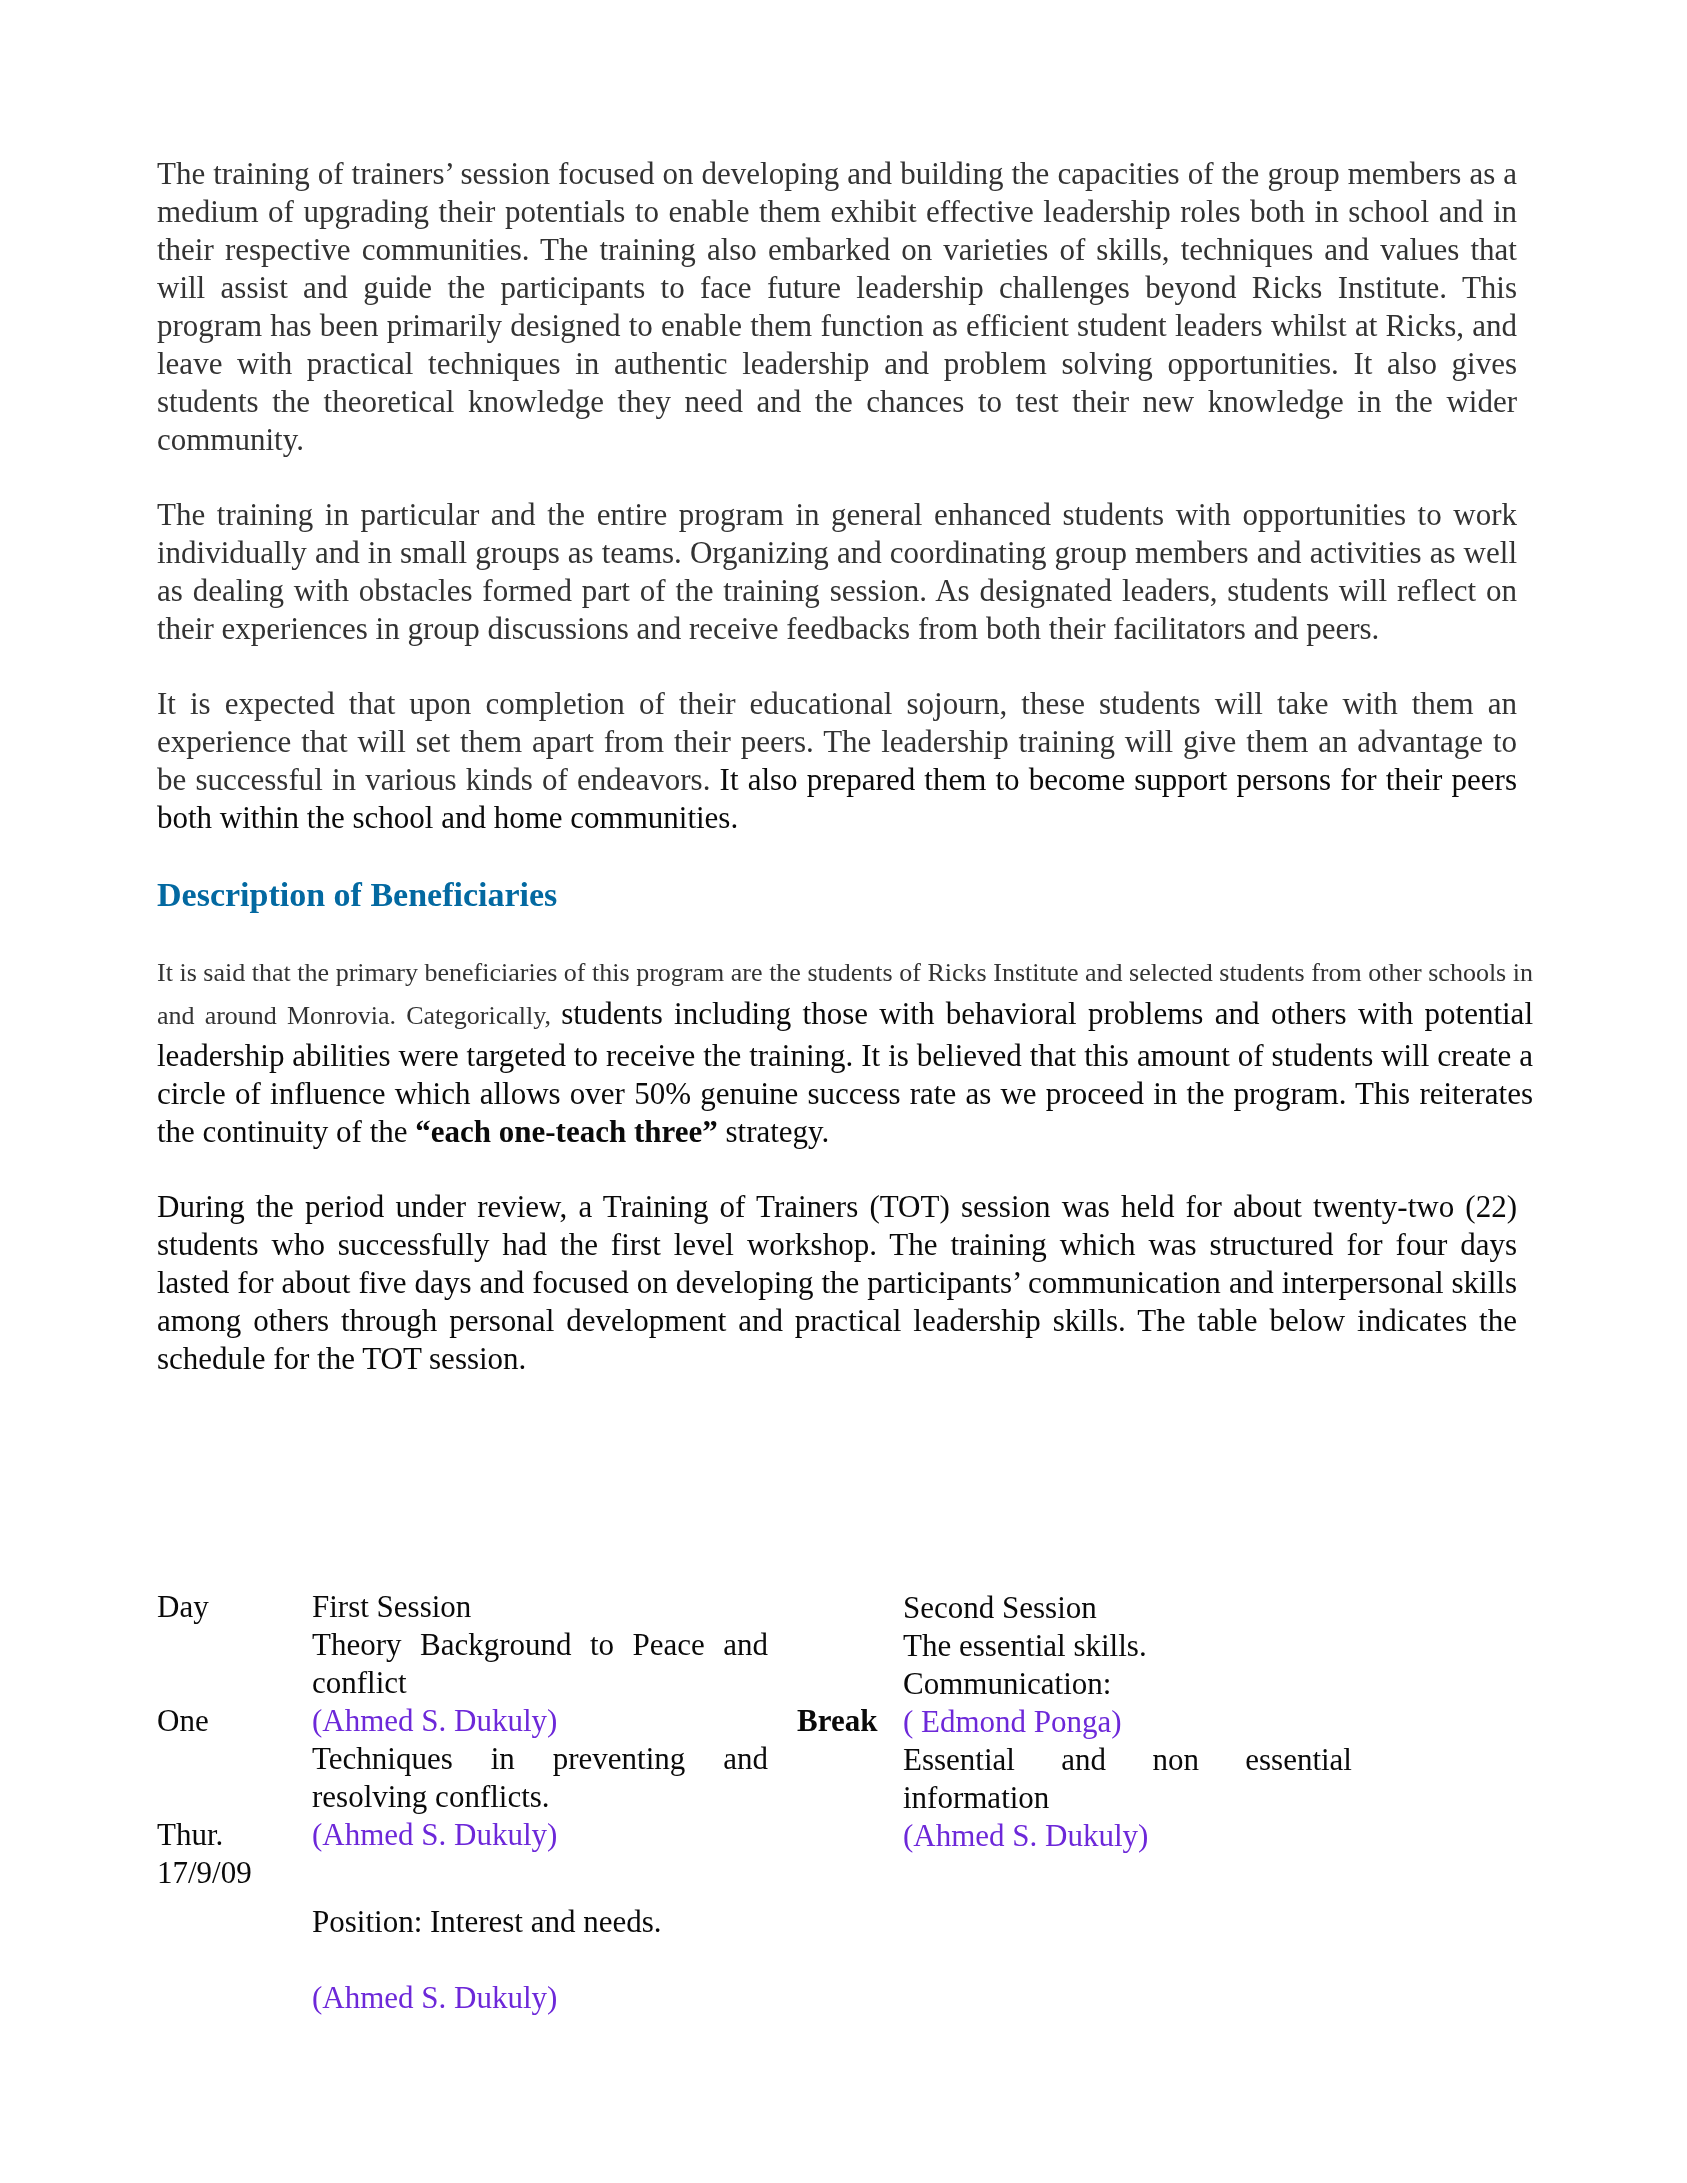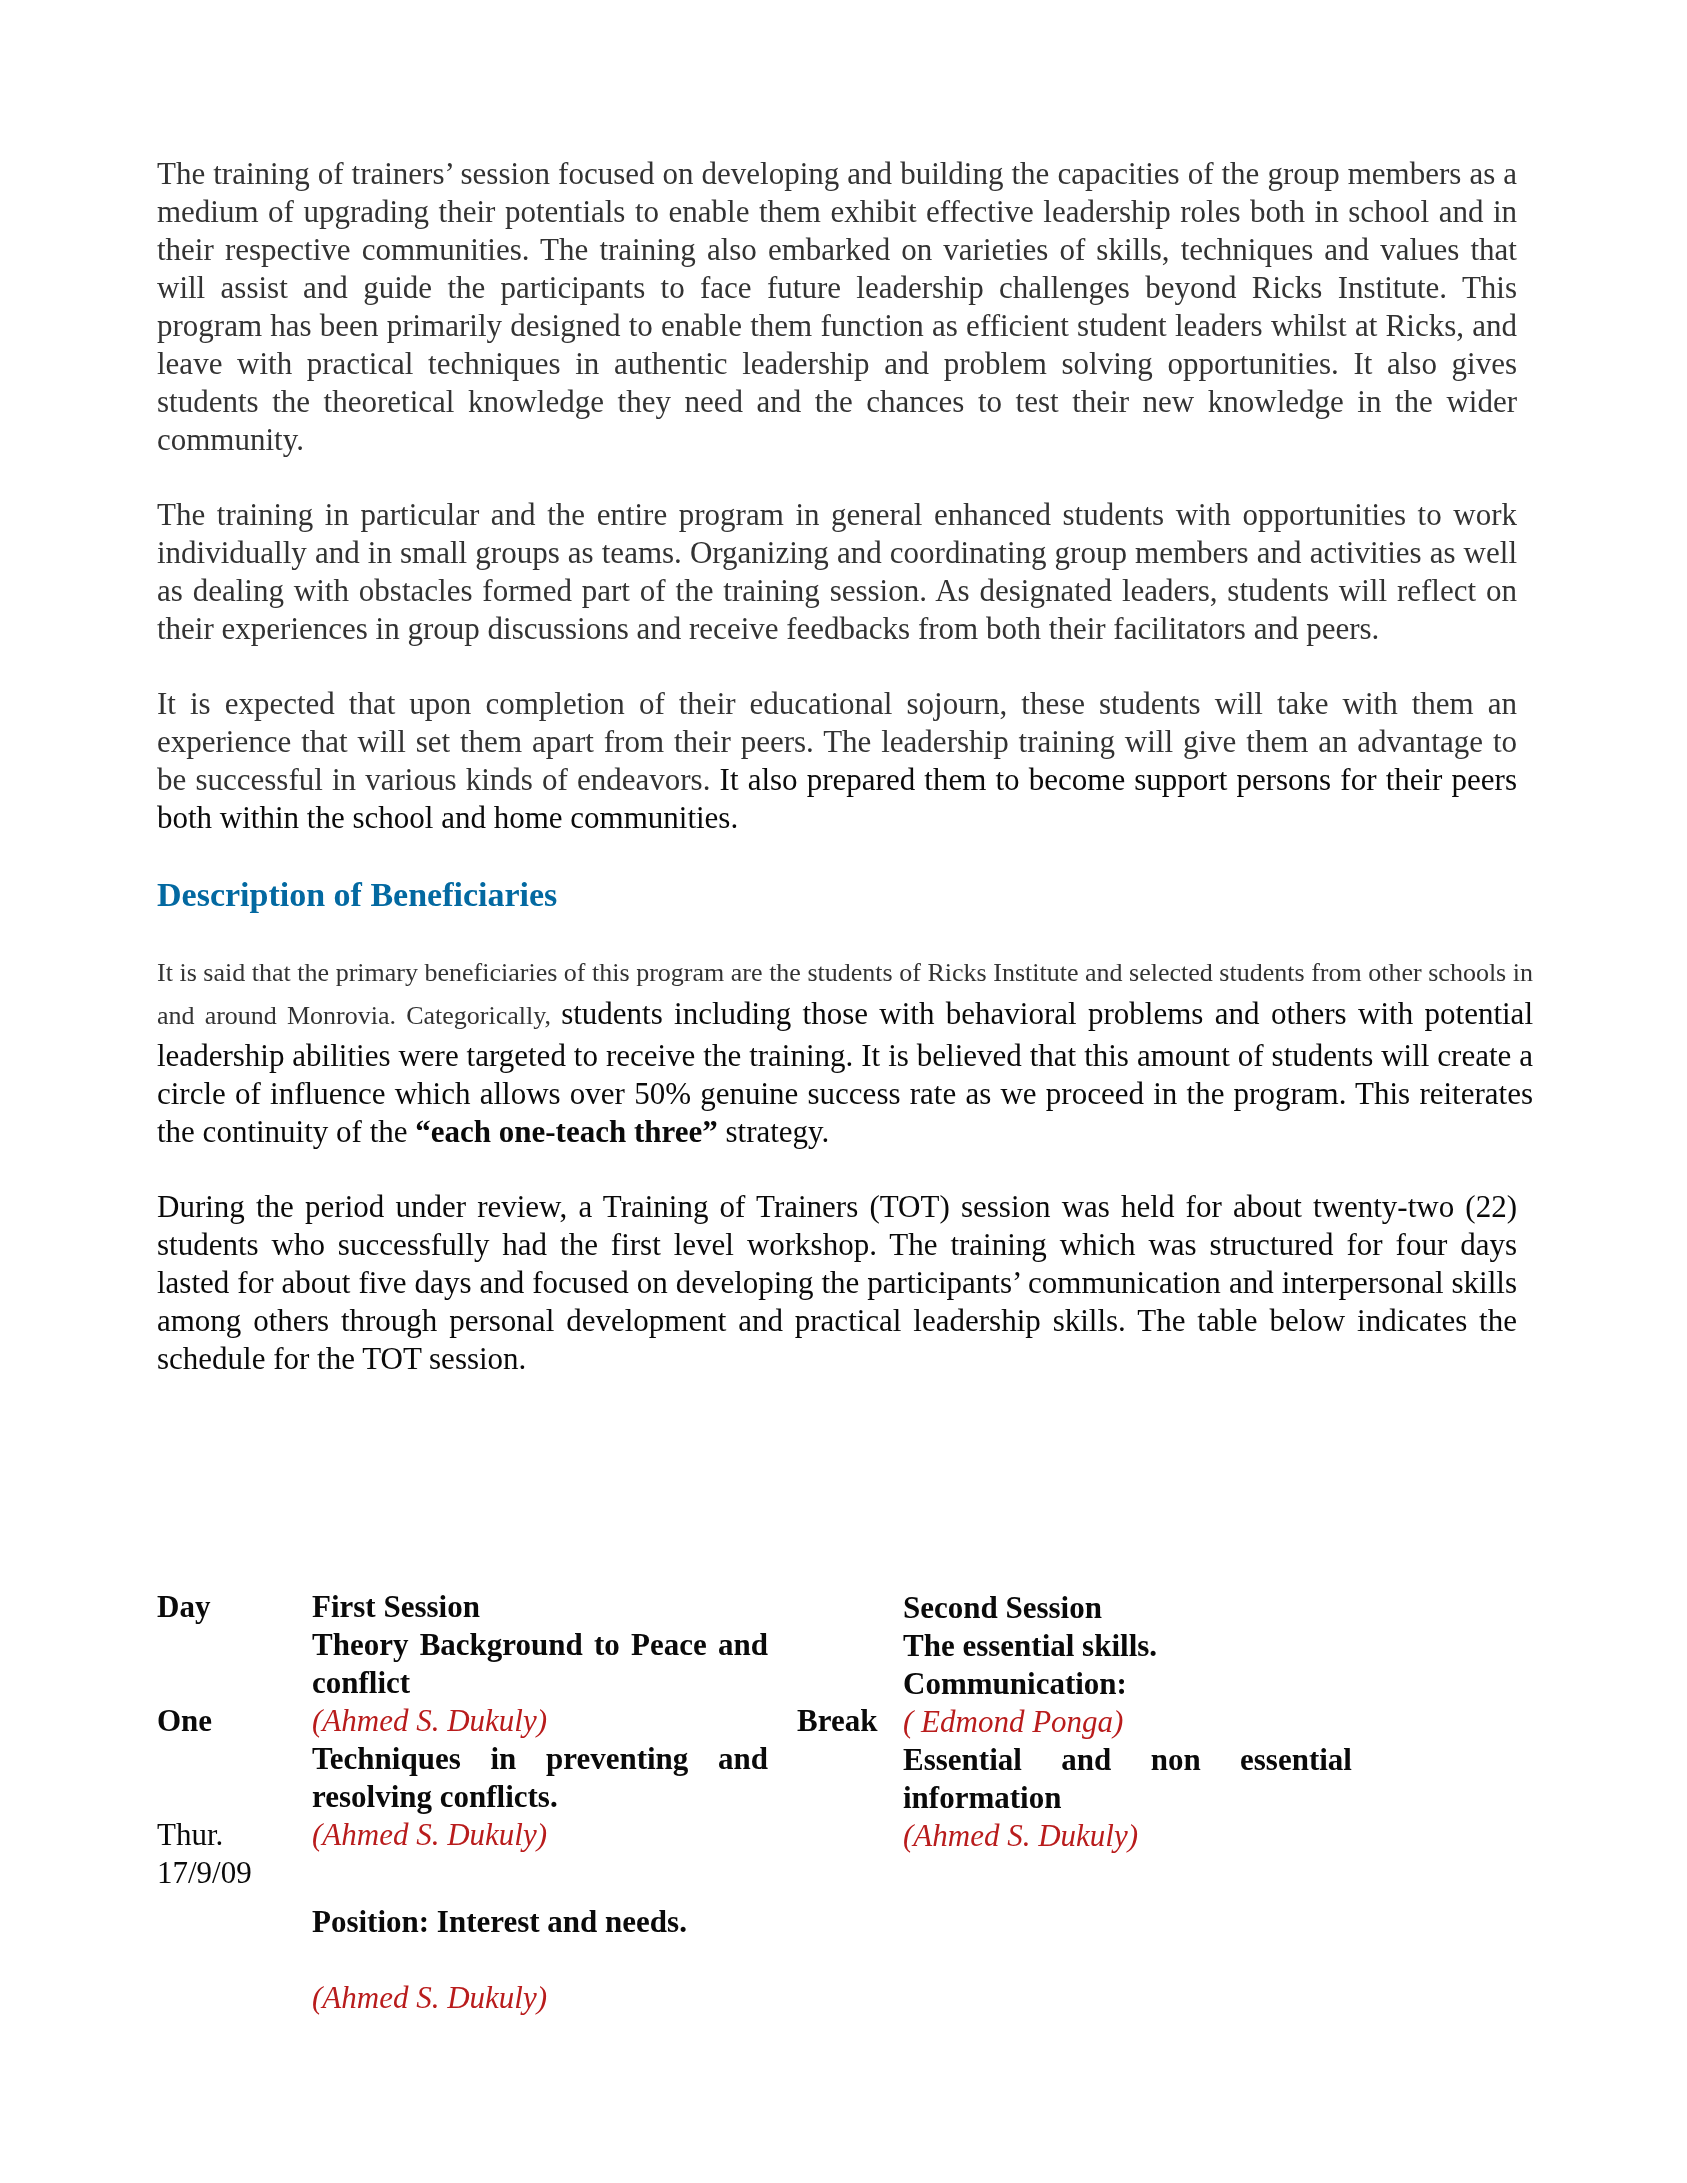--- a/index.html
+++ b/index.html
@@ -21,23 +21,23 @@
   .benef { font-size: 31px; line-height: 38px; text-align: justify; color: #0a0a0a; margin: 0 0 37px 0; }
   .benef .big { font-size: 26px; line-height: 43px; color: #333333; }
   .benef b { font-weight: bold; }
 
   
   .schedule { position: absolute; left: 157px; top: 1588px; width: 1236px; font-size: 31px; line-height: 38px; color: #0a0a0a; }
   .col-day { position: absolute; left: 0; top: 0; width: 132px; }
   .col-first { position: absolute; left: 147px; top: 0; width: 456px; margin-left: 8px; }
   .col-break { position: absolute; left: 600px; top: 114px; font-weight: bold; margin-left: 40px; }
   .col-second { position: absolute; left: 746px; top: 1px; width: 449px; }
-  .b { font-weight: bold; }
+  .b { font-weight: normal; }
   .just { text-align: justify; text-align-last: left; }
-  .presenter { font-style: italic; color: #b91c1c; }
+  .presenter { color: #6d28d9; }
   .gap { height: 49px; }
   .gap2 { height: 38px; }
 </style>
 </head>
 <body>
 
 <div class="page">
   <p class="para">The training of trainers’ session focused on developing and building the capacities of the group members as a medium of upgrading their potentials to enable them exhibit effective leadership roles both in school and in their respective communities. The training also embarked on varieties of skills, techniques and values that will assist and guide the participants to face future leadership challenges beyond Ricks Institute. This program has been primarily designed to enable them function as efficient student leaders whilst at Ricks, and leave with practical techniques in authentic leadership and problem solving opportunities. It also gives students the theoretical knowledge they need and the chances to test their new knowledge in the wider community.</p>
   <p class="para">The training in particular and the entire program in general enhanced students with opportunities to work individually and in small groups as teams. Organizing and coordinating group members and activities as well as dealing with obstacles formed part of the training session.  As designated leaders, students will reflect on their experiences in group discussions and receive feedbacks from both their facilitators and peers.</p>
   <p class="para"><span>It is expected that upon completion of their educational sojourn, these students will take with them an experience that will set them apart from their peers.  The leadership training will give them an advantage to be successful in various kinds of endeavors. </span><span class="dark">It also prepared them to become support persons for their peers both within the school and home communities.</span></p>

